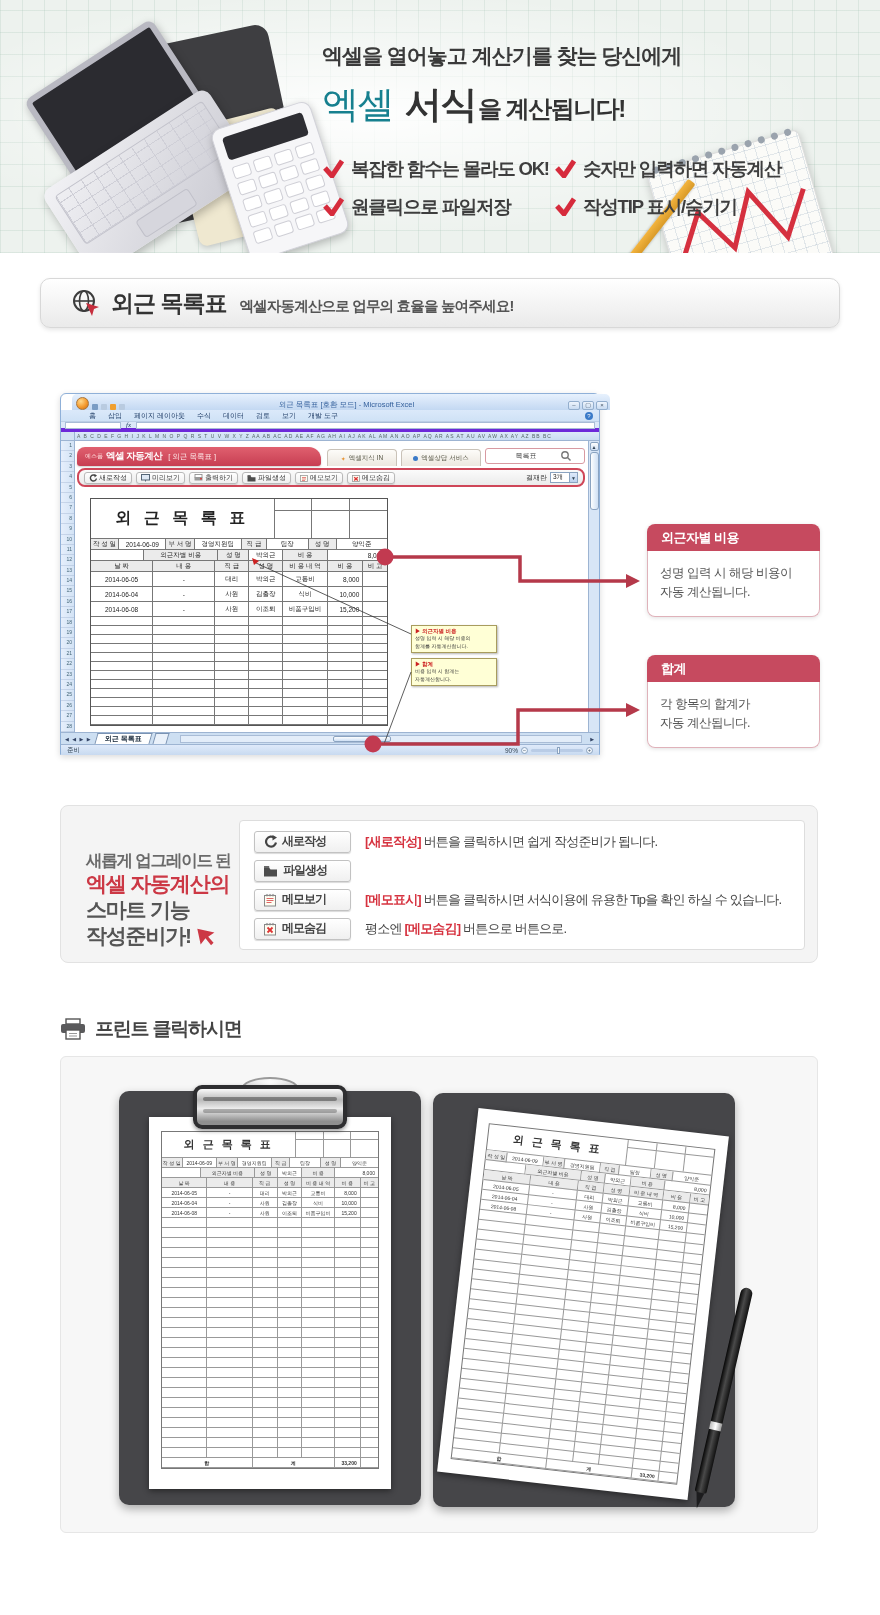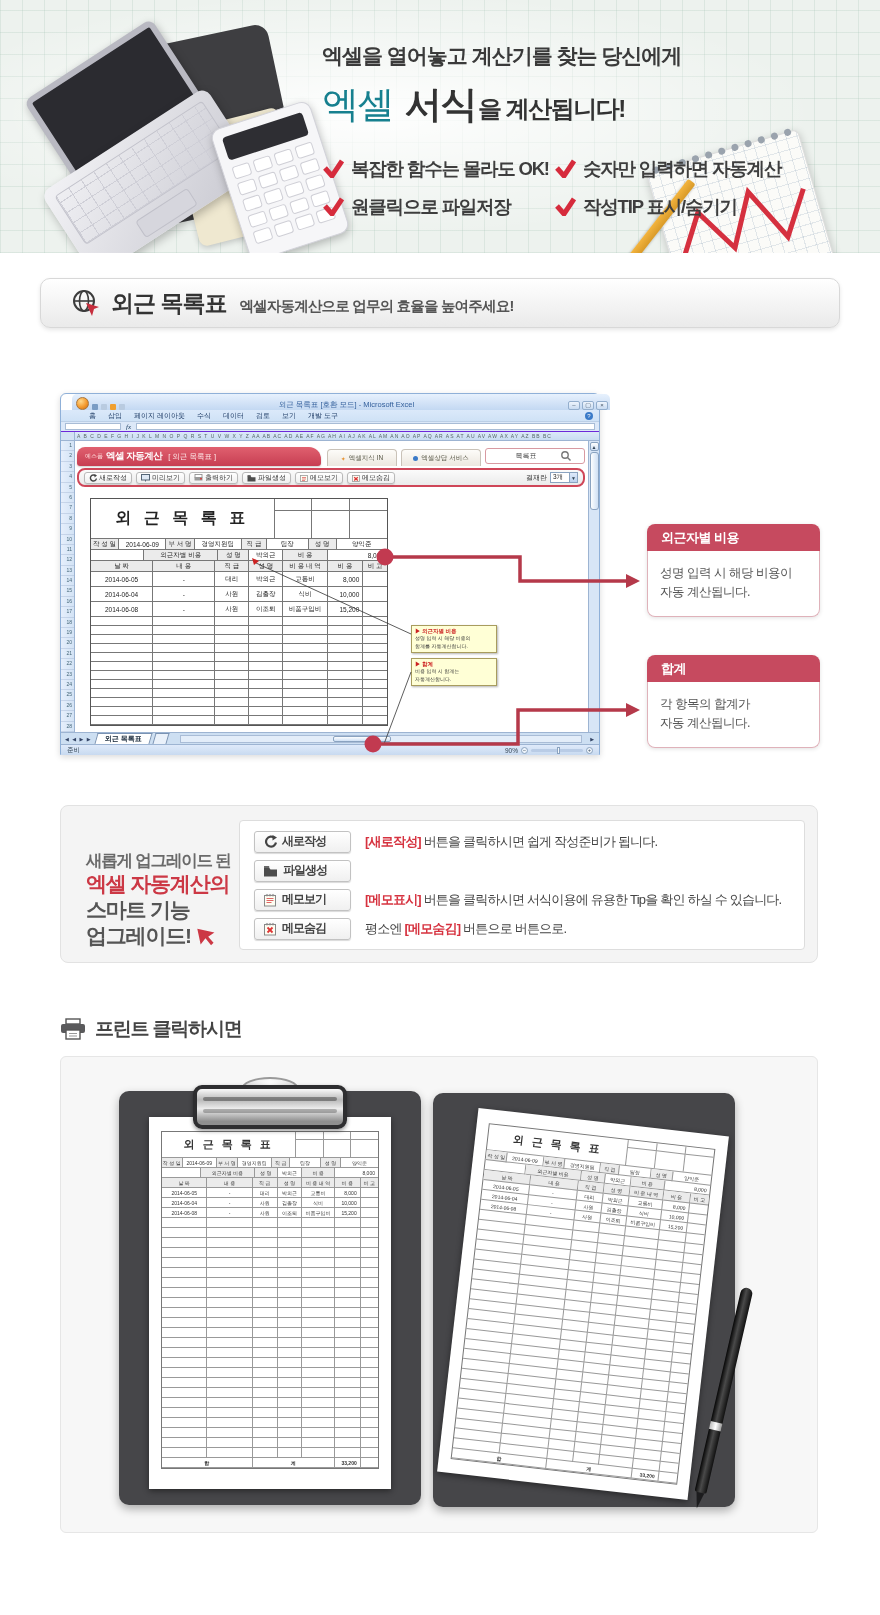--- a/index.html
+++ b/index.html
@@ -47,21 +47,21 @@
 
 .excel{left:60px;top:393px;width:540px;height:362px;background:#fff;border:1px solid #8fb0d8;border-radius:6px 6px 0 0;box-shadow:0 2px 6px rgba(0,0,0,.15);font-family:"Liberation Sans",sans-serif}
 .xl-title{left:11px;top:0;width:538px;height:16px;background:linear-gradient(#e7f1fd,#c3d8f2);border-radius:5px 5px 0 0;display:flex;align-items:flex-end}
 .office-btn{width:13px;height:13px;border-radius:50%;margin-left:4px;background:radial-gradient(circle at 35% 30%,#ffd98c,#f49a2e 55%,#c96a12);border:1px solid #a9753a}
 .qa-ico{width:6px;height:6px;margin-left:3px;border-radius:1px}
 .xl-title-text{flex:1;text-align:center;font-size:7.5px;color:#34609c}
 .win-btn{width:12px;height:9px;background:linear-gradient(#eef4fc,#c9dcf2);border:1px solid #93aecd;border-radius:2px;font-size:6px;line-height:7px;text-align:center;color:#456;margin-right:2px}
 .xl-menu{left:0;top:16px;width:538px;height:12px;background:linear-gradient(#dbe9fa,#cfe2f6);display:flex;align-items:center;padding-left:22px;border-bottom:1px solid #bccfe6}
 .xl-menu span{font-size:7px;color:#1f3c66;padding:0 6px;white-space:nowrap}
 .xl-help{margin-left:auto;margin-right:6px;width:8px;height:8px;border-radius:50%;background:#3a7ac8;color:#fff;font-size:6px;line-height:8px;text-align:center}
-.xl-formula{left:0;top:28px;width:538px;height:10px;background:#dce8f8;border-bottom:1px solid #6d28d9;display:flex;align-items:center}
+.xl-formula{left:0;top:28px;width:538px;height:10px;background:#dce8f8;border-bottom:4px solid #6d28d9;display:flex;align-items:center}
 .name-box{width:56px;height:7px;background:#fff;border:1px solid #a8bcd6;margin-left:4px}
 .fx{font-family:"Liberation Serif",serif;font-style:italic;font-size:7px;color:#246;margin:0 5px}
 .fml-field{flex:1;height:7px;background:#fff;border:1px solid #a8bcd6;margin-right:4px}
 .xl-cols{left:0;top:38px;width:538px;height:9px;background:linear-gradient(#dce9f9,#c9dcf2);border-bottom:1px solid #9db4d2;overflow:hidden;display:flex;align-items:center}
 .corner{width:14px;height:9px;border-right:1px solid #9db4d2;background:#d3e2f4}
 .col-letters{font-size:5px;color:#566;letter-spacing:1px;white-space:nowrap;padding-left:2px}
 .xl-body{left:0;top:47px;width:538px;height:291px;background:#fff;overflow:hidden}
 .row-strip{position:absolute;left:0;top:0;width:14px;height:291px;background:linear-gradient(90deg,#e6effc,#d3e3f5);border-right:1px solid #9db4d2;display:flex;flex-direction:column}
 .row-strip div{flex:1;font-size:5px;color:#467;text-align:right;padding-right:2px;border-bottom:1px solid rgba(150,170,200,.35);line-height:9px}
 .xl-banner-red{position:absolute;left:16px;top:6px;width:244px;height:19px;background:linear-gradient(#e0606f,#c73e52);border-radius:8px 12px 3px 3px;display:flex;align-items:center;padding-left:8px;white-space:nowrap;box-shadow:0 1px 2px rgba(0,0,0,.2)}
@@ -651,21 +651,21 @@
   <polygon points="626,703 640,710 626,717" fill="#b5394a"></polygon>
   <circle cx="373" cy="744" r="8.5" fill="#c23a50"></circle>
 </svg>
 
 <div class="abs smart-sec">
   <div class="smart-left">
     <div class="sl-1">새롭게 업그레이드 된</div>
     <div class="sl-2">엑셀 자동계산의</div>
     <div class="sl-3">스마트 기능</div>
     <div class="sl-4">
-      <span>업그레이드!</span>
+      <span>작성준비가!</span>
       <svg width="22" height="22" style="transform:rotate(-12deg)">
         <path d="M3 2 L19 9 L12 12 L16 19 L13 21 L9 13 L3 18 Z" fill="#cc3845"></path>
       </svg>
     </div>
   </div>
   <div class="smart-box">
     <div class="sm-row">
       <div class="sm-btn">
         <svg width="14" height="14">
             <path d="M11.5 3 A5 5 0 1 0 13 7.5" fill="none" stroke="#444" stroke-width="2.2"></path>

